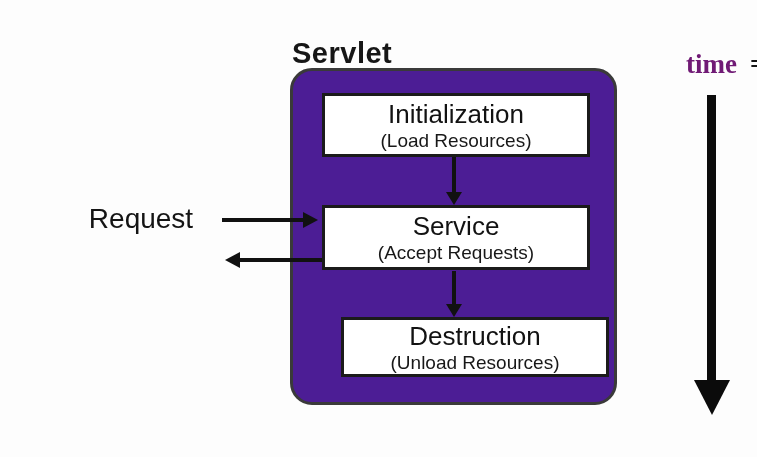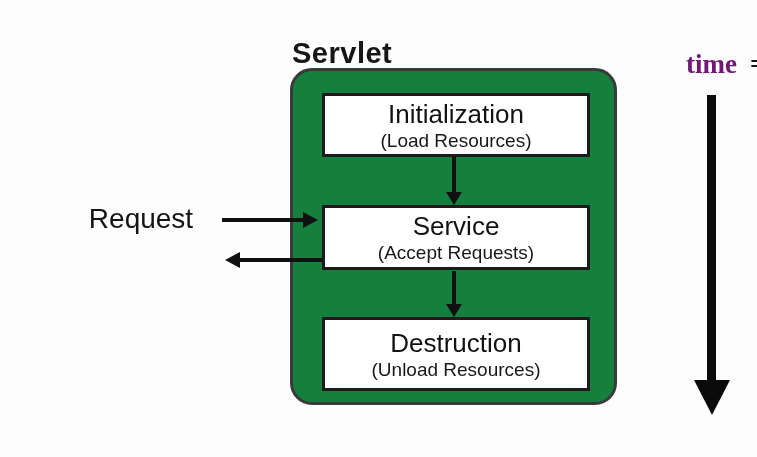--- a/index.html
+++ b/index.html
@@ -32,41 +32,41 @@
   }
 
   
   .servlet-container {
     position: absolute;
     left: 290px;
     top: 68px;
     width: 327px;
     height: 337px;
     box-sizing: border-box;
-    background: #15803d;
+    background: #4c1d95;
     border: 3px solid #3a3a3a;
     border-radius: 22px;
   }
 
   
   .stage-box {
     position: absolute;
     left: 29px;
     width: 268px;
     box-sizing: border-box;
     background: #ffffff;
     border: 3px solid #1b1b1b;
     display: flex;
     flex-direction: column;
     align-items: center;
     justify-content: center;
   }
   #box-init        { top: 22px;  height: 64px; }
   #box-service     { top: 134px; height: 65px; }
-  #box-destruction { top: 246px; height: 74px; }
+  #box-destruction { top: 246px; height: 60px; margin-left: 19px; }
 
   .stage-title {
     font-size: 26px;
     line-height: 30px;
     color: #121212;
   }
   .stage-subtitle {
     font-size: 19px;
     line-height: 23px;
     color: #181818;

